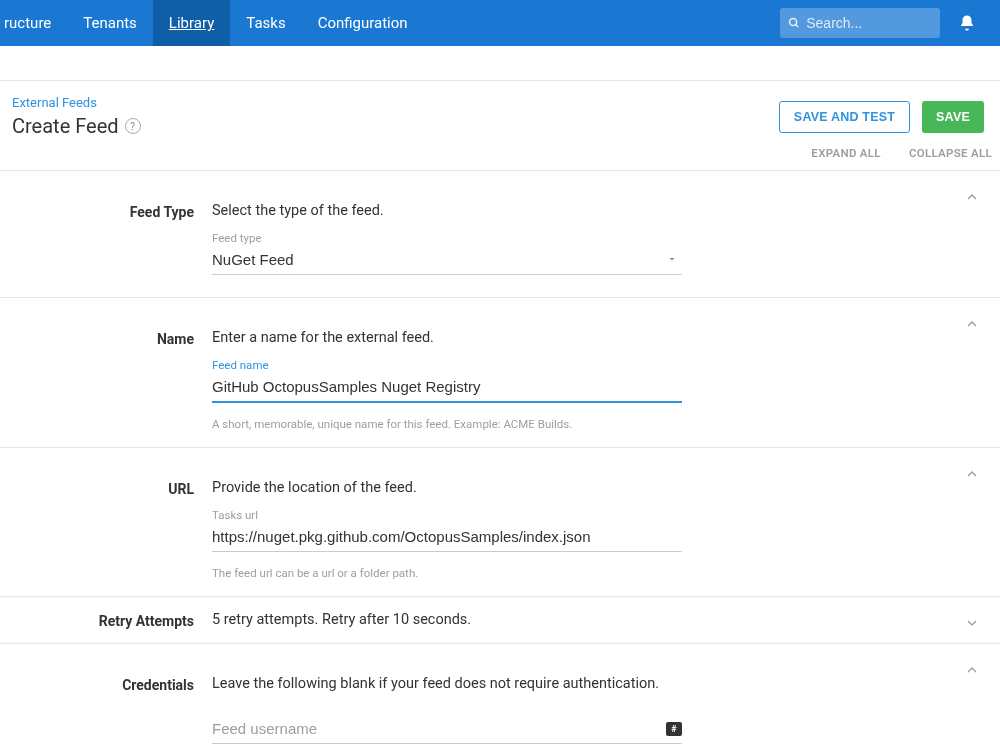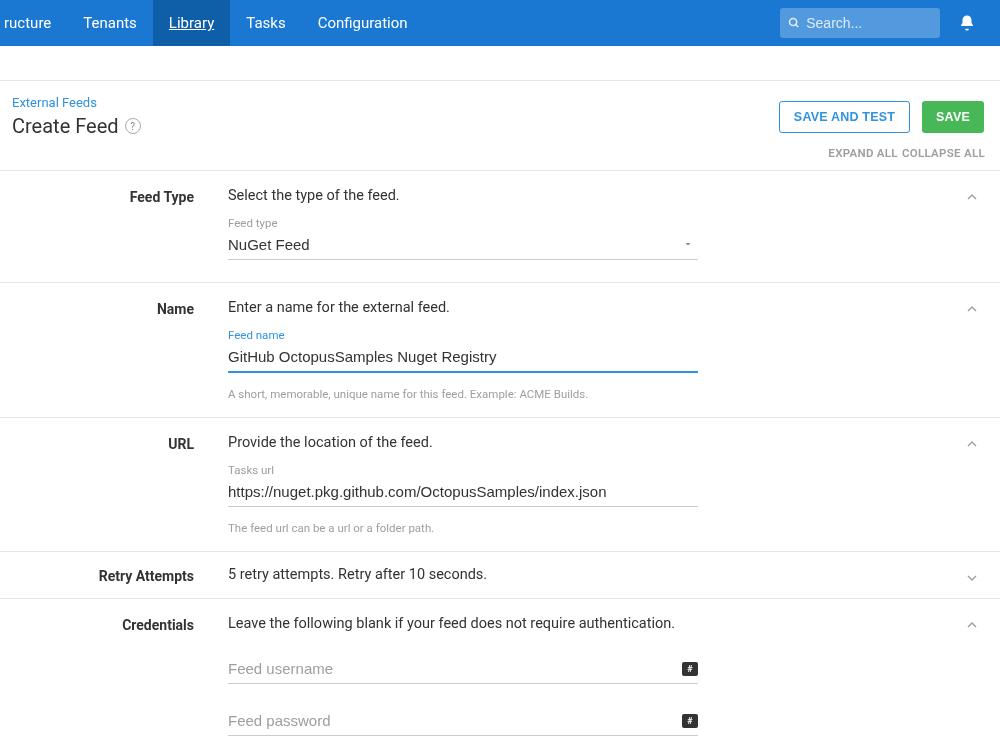--- a/index.html
+++ b/index.html
@@ -93,52 +93,51 @@
     background: #fff;
     color: #2f93e0;
     border: 1px solid #2f93e0;
   }
   .btn-primary {
     background: #47b758;
     color: #fff;
   }
 
   .expand-collapse {
-    display:flex; justify-content:flex-end; gap:4px;
-    padding: 4px 15px 10px 16px;
+    display:flex; justify-content:flex-end; gap:28px;
+    padding: 4px 8px 10px 16px;
     font-size: 11.5px;
     font-weight: 600;
     color: #9e9e9e;
     letter-spacing: .3px;
   }
   .expand-collapse span { cursor:pointer; }
 
   
   .section {
     border-top: 1px solid #e6e6e6;
     display: flex;
-    padding: 16px 16px 16px 0;
+    padding: 31px 16px 16px 0;
     position: relative;
   }
   .section + .section {}
   .section:last-of-type { border-bottom: 1px solid #e6e6e6; }
   .section-label {
     width: 212px;
     flex: 0 0 212px;
     text-align: right;
     padding-right: 18px;
     font-weight: 700;
     font-size: 14px;
     color: #333;
     padding-top: 2px;
   }
   .section-body {
     flex: 1;
     max-width: 500px;
-    margin-left: 16px;
   }
   .section-desc {
     font-size: 14.5px;
     color: #333;
     margin-bottom: 12px;
   }
   .section-chevron {
     position: absolute;
     right: 20px;
     top: 18px;

